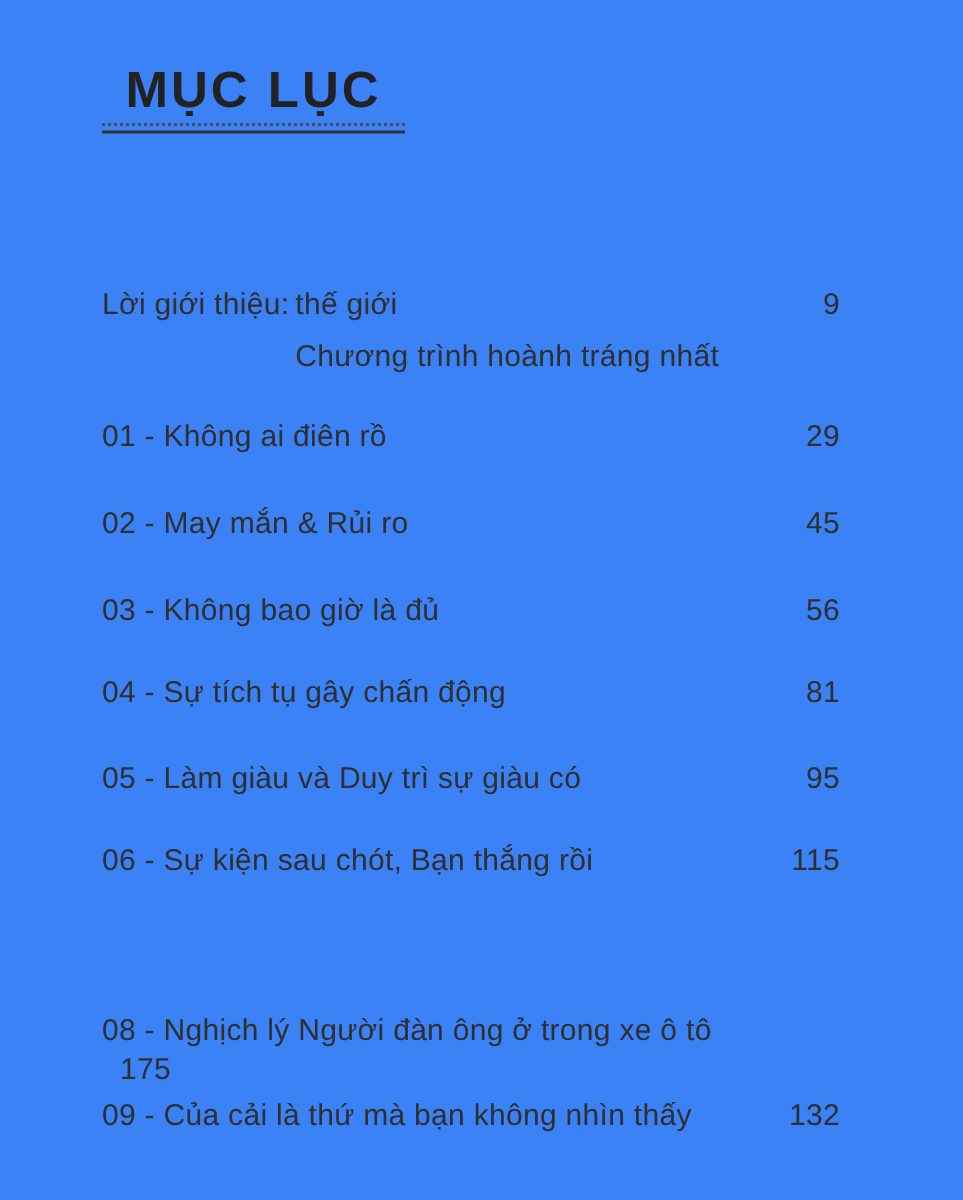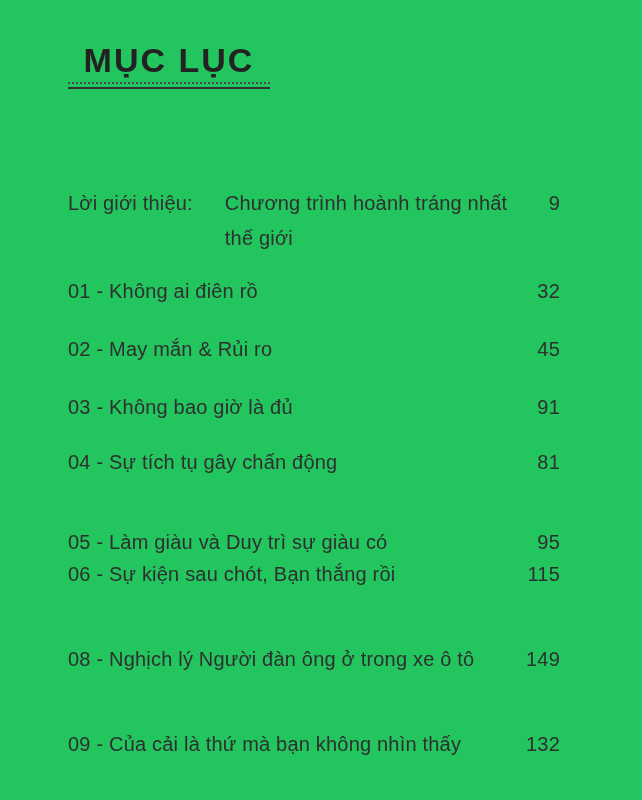--- a/index.html
+++ b/index.html
@@ -4,21 +4,21 @@
 <style>
   html, body {
     margin: 0;
     padding: 0;
     background: #ffffff;
   }
   .page {
     position: relative;
     width: 642px;
     height: 800px;
-    background: #22c55e;
+    background: #3b82f6;
     overflow: hidden;
     font-family: "Liberation Sans", sans-serif;
     color: #2f2f2f;
   }
 
   
   .title-block {
     position: absolute;
     left: 68px;
     top: 40px;
@@ -66,97 +66,97 @@
     flex: 0 0 auto;
     margin-left: 12px;
     text-align: right;
     white-space: nowrap;
   }
 
   
   .intro-row { line-height: 35px; }
   .intro-label {
     flex: 0 0 auto;
-    margin-right: 32px;
+    margin-right: 4px;
     white-space: nowrap;
   }
   .intro-text {
     flex: 1 1 auto;
     min-width: 0;
   }
   .intro-text .line { white-space: nowrap; }
 
   
   .row-intro { top: 186px; }
   .row-ch0 { top: 278px; }
   .row-ch1 { top: 336px; }
   .row-ch2 { top: 394px; }
   .row-ch3 { top: 449px; justify-content: center; }
-  .row-ch4 { top: 529px; }
+  .row-ch4 { top: 506px; }
   .row-ch5 { top: 561px; }
   .row-ch6 { top: 616px; }
-  .row-ch7 { top: 646px; }
+  .row-ch7 { top: 674px; flex-direction: column; }
   .row-ch8 { top: 731px; }
 </style>
 </head>
 <body>
 
 <div class="page">
 
   <div class="title-block">
     <div class="title-text">MỤC LỤC</div>
     <div class="title-rule">
       <div class="rule-dots"></div>
       <div class="rule-line"></div>
     </div>
   </div>
 
   <div class="toc-row intro-row row-intro">
     <div class="intro-label">Lời giới thiệu:</div>
     <div class="intro-text">
+      <div class="line">thế giới</div>
       <div class="line">Chương trình hoành tráng nhất</div>
-      <div class="line">thế giới</div>
     </div>
     <div class="row-page">9</div>
   </div>
 
   <div class="toc-row row-ch0">
     <div class="row-label">01 - Không ai điên rồ</div>
-    <div class="row-page">32</div>
+    <div class="row-page">29</div>
   </div>
 
   <div class="toc-row row-ch1">
     <div class="row-label">02 - May mắn &amp; Rủi ro</div>
     <div class="row-page">45</div>
   </div>
 
   <div class="toc-row row-ch2">
     <div class="row-label">03 - Không bao giờ là đủ</div>
-    <div class="row-page">91</div>
+    <div class="row-page">56</div>
   </div>
 
   <div class="toc-row row-ch3">
     <div class="row-label">04 - Sự tích tụ gây chấn động</div>
     <div class="row-page">81</div>
   </div>
 
   <div class="toc-row row-ch4">
     <div class="row-label">05 - Làm giàu và Duy trì sự giàu có</div>
     <div class="row-page">95</div>
   </div>
 
   <div class="toc-row row-ch5">
     <div class="row-label">06 - Sự kiện sau chót, Bạn thắng rồi</div>
     <div class="row-page">115</div>
   </div>
 
 
   <div class="toc-row row-ch7">
     <div class="row-label">08 - Nghịch lý Người đàn ông ở trong xe ô tô</div>
-    <div class="row-page">149</div>
+    <div class="row-page">175</div>
   </div>
 
   <div class="toc-row row-ch8">
     <div class="row-label">09 - Của cải là thứ mà bạn không nhìn thấy</div>
     <div class="row-page">132</div>
   </div>
 
 </div>
 
 </body></html>

